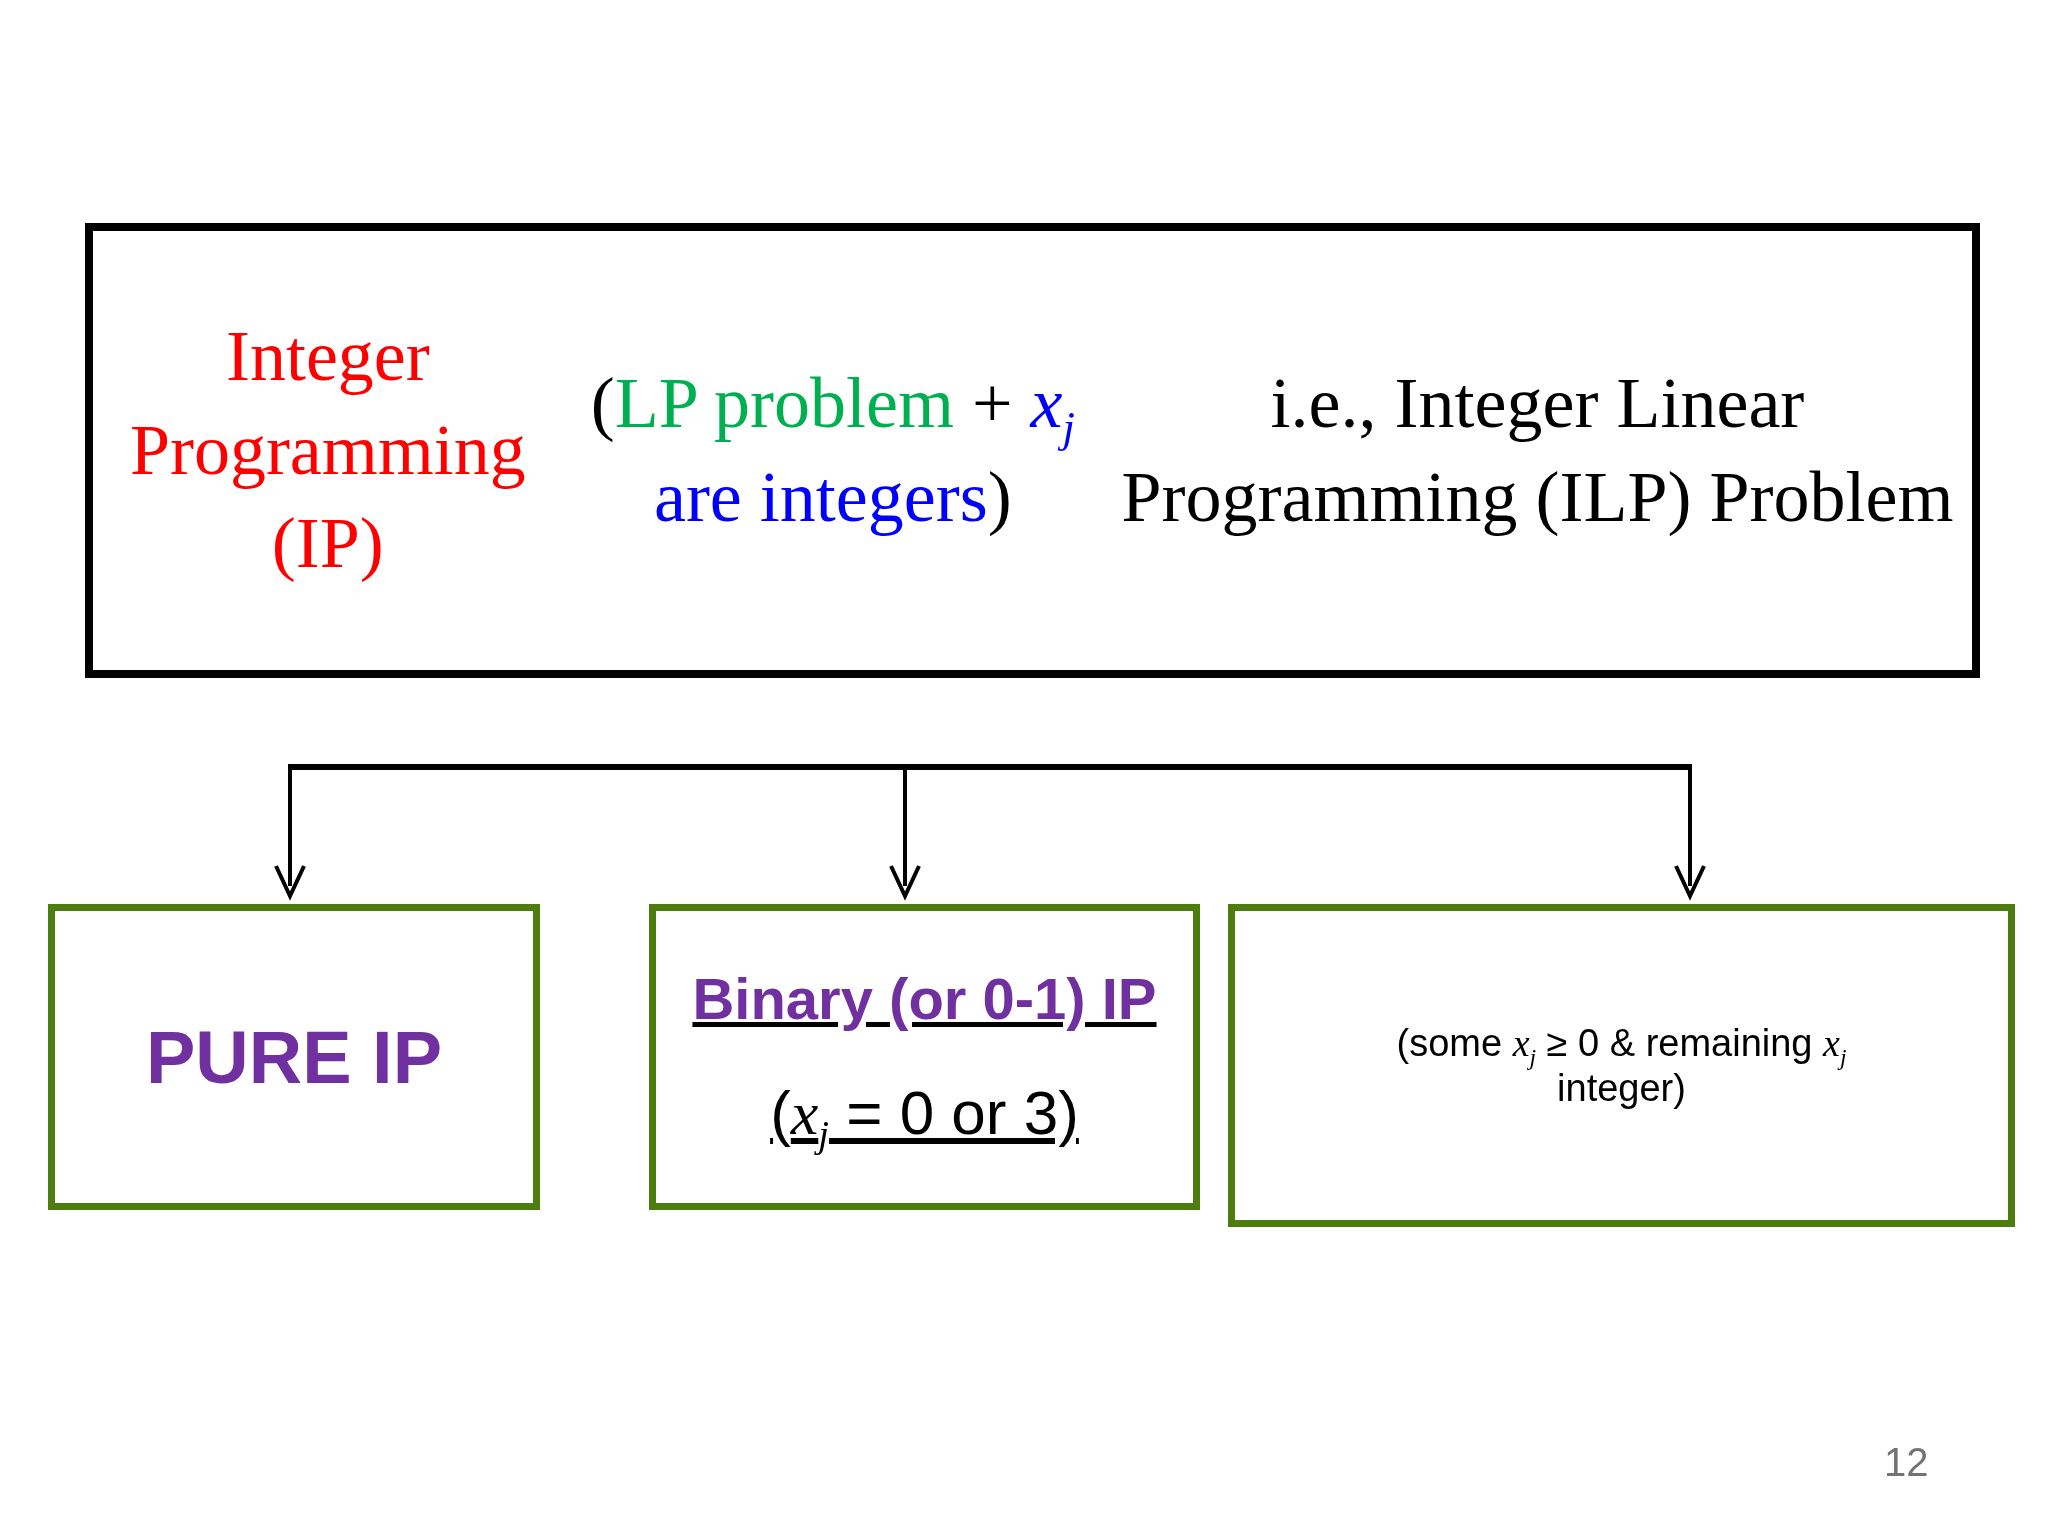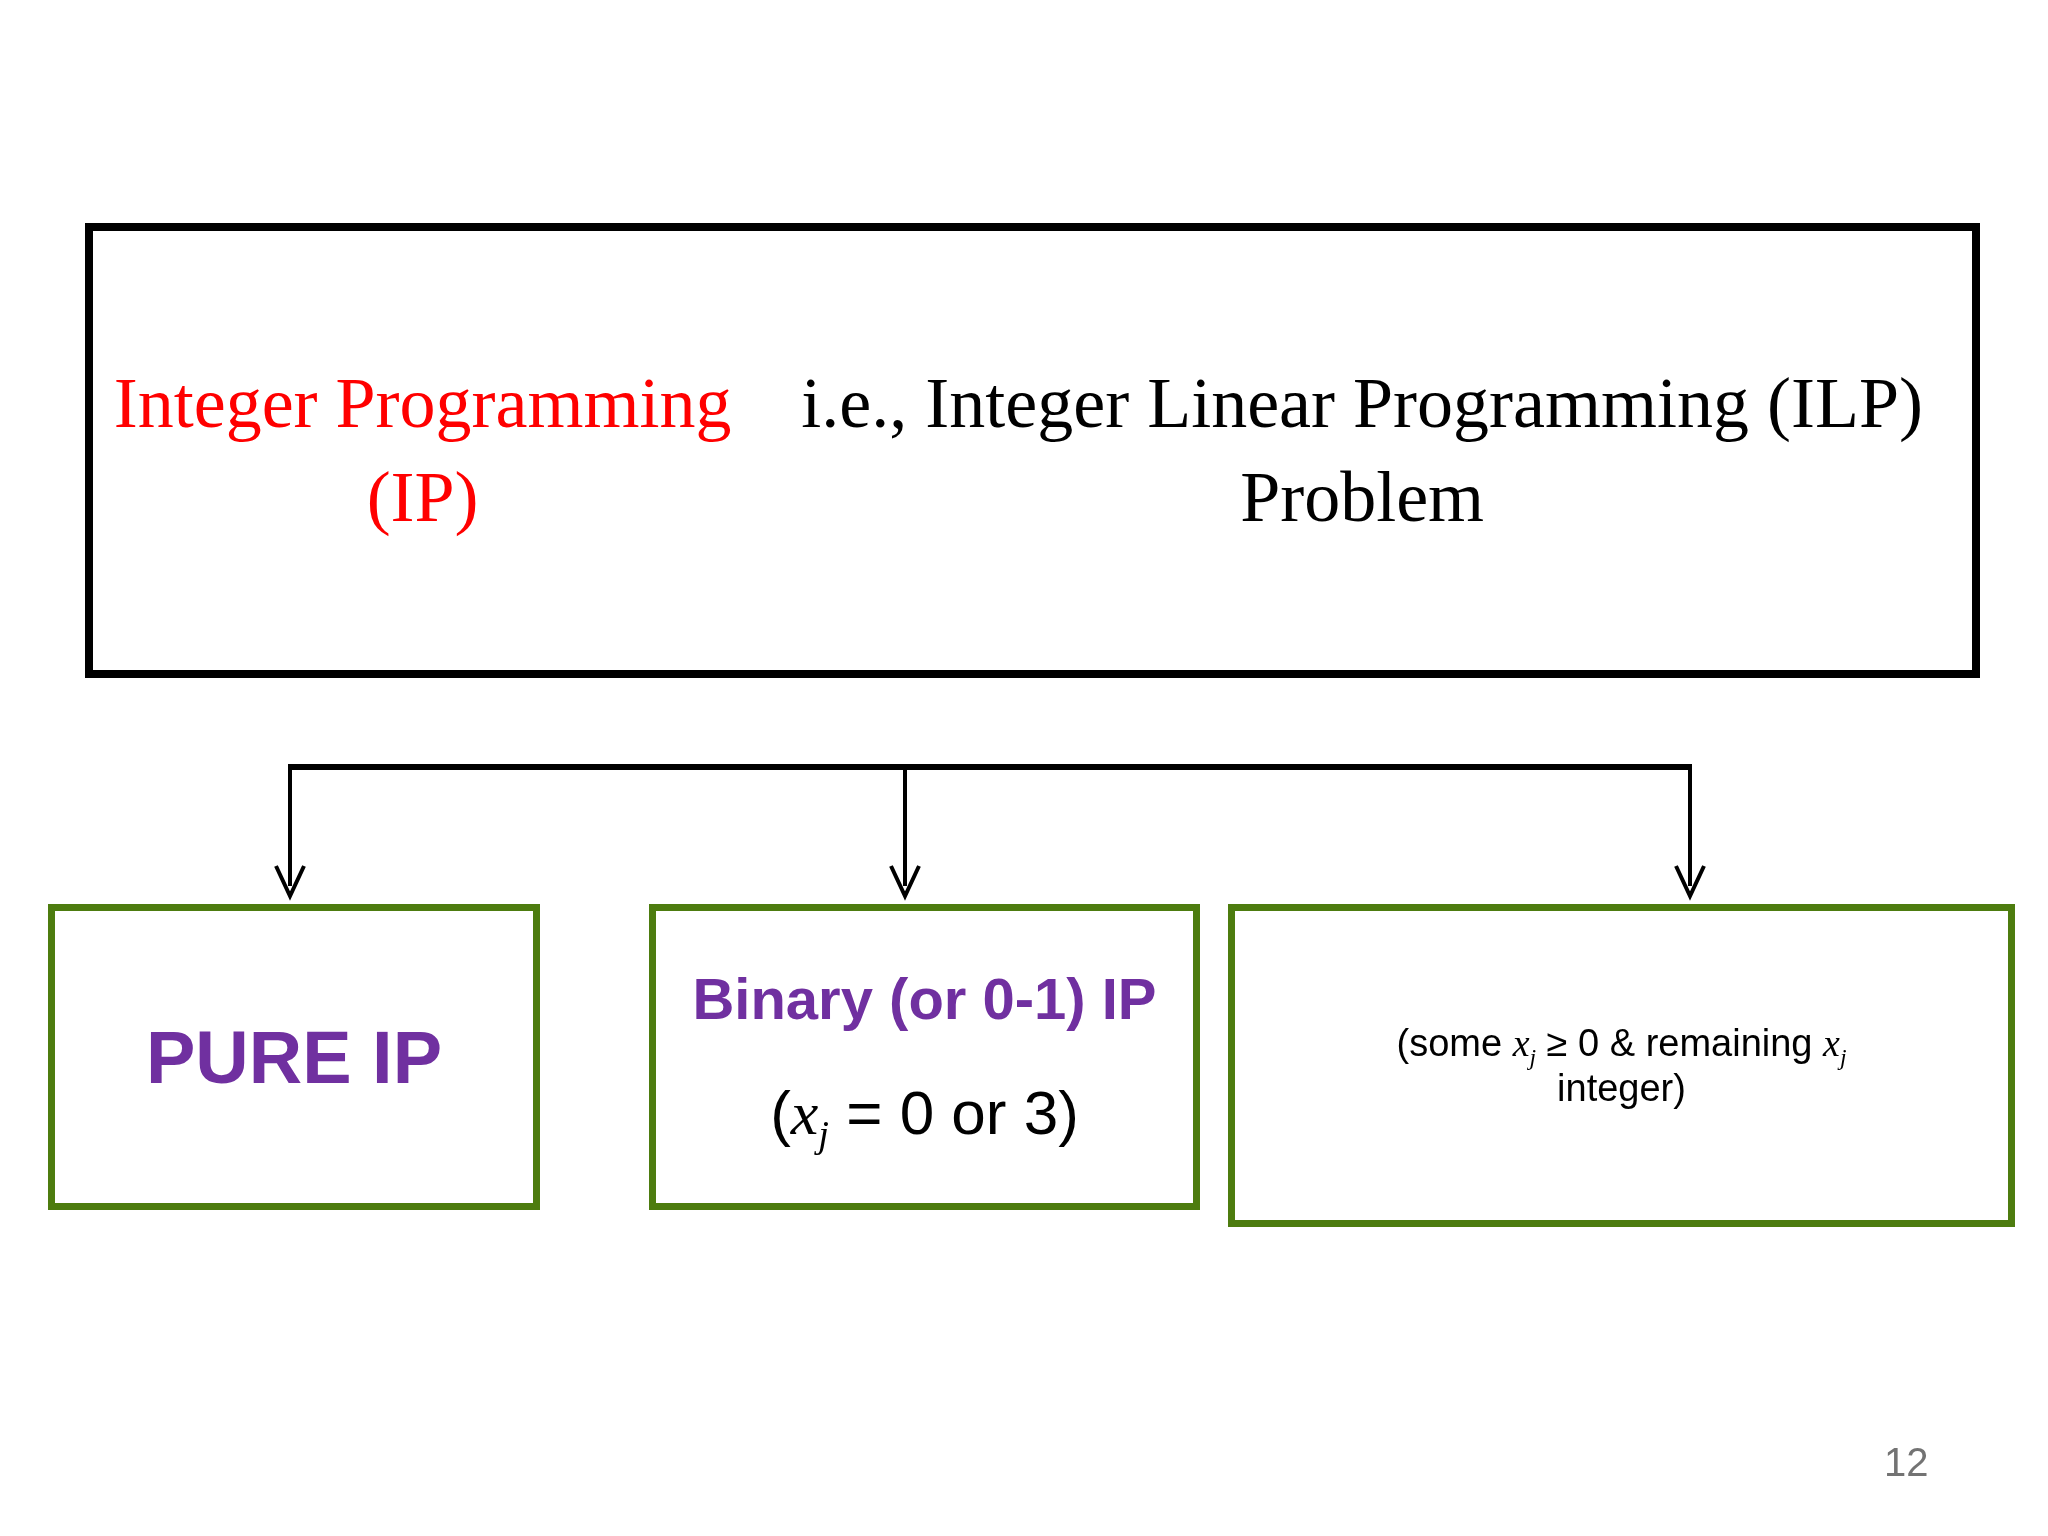--- a/index.html
+++ b/index.html
@@ -39,21 +39,21 @@
   
   .child-box {
     position: absolute; top: 904px;
     border: 7px solid #4d7c0f; box-sizing: border-box;
     display: flex; flex-direction: column;
     align-items: center; justify-content: space-evenly;
     text-align: center; background: #fff;
     padding: 8px 4px;
   }
   .box-pure   { left: 48px;   width: 492px; height: 306px; }
-  .box-binary { left: 649px;  width: 551px; height: 306px; }
+  .box-binary { left: 649px;  width: 551px; height: 306px; text-decoration: underline; }
   .box-mixed  { left: 1228px; width: 787px; height: 323px; }
 
   .child-title { color: #7030a0; font-weight: bold; }
   .box-pure   .child-title { font-size: 74px; }
   .box-binary .child-title { font-size: 58px; }
   .box-mixed  .child-title { font-size: 76px; }
 
   .child-body { color: #000; }
   .box-pure   .child-body { font-size: 70px; }
   .box-binary .child-body { font-size: 62px; }
@@ -65,20 +65,23 @@
     font-size: 40px; color: #737373;
   }
 </style>
 </head>
 <body>
 
 <div class="slide">
 
   <div class="top-box">
     <div class="red">Integer Programming (IP)</div>
+    <div>
+      <span>(</span><span class="green">LP problem</span><span> + </span><span class="blue"><span class="mi">x</span><sub class="mi">j</sub><span> are integers</span></span><span>)</span>
+    </div>
     <div>i.e., Integer Linear Programming (ILP) Problem</div>
   </div>
 
   <svg class="connector" viewBox="0 0 2048 1536" xmlns="http://www.w3.org/2000/svg">
 
     <path d="M288 767 H1692" stroke="#000" stroke-width="6" fill="none"></path>
 
     <path d="M290 764 V886" stroke="#000" stroke-width="4" fill="none"></path>
     <path d="M276 866 L290 896 L304 866" stroke="#000" stroke-width="4" fill="none"></path>
 

